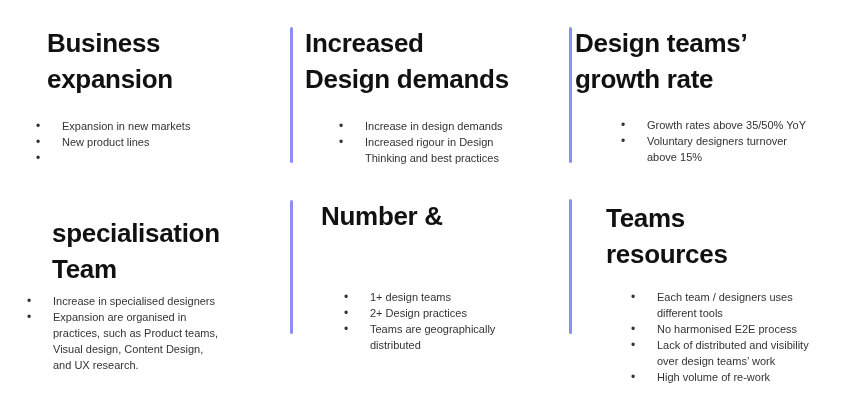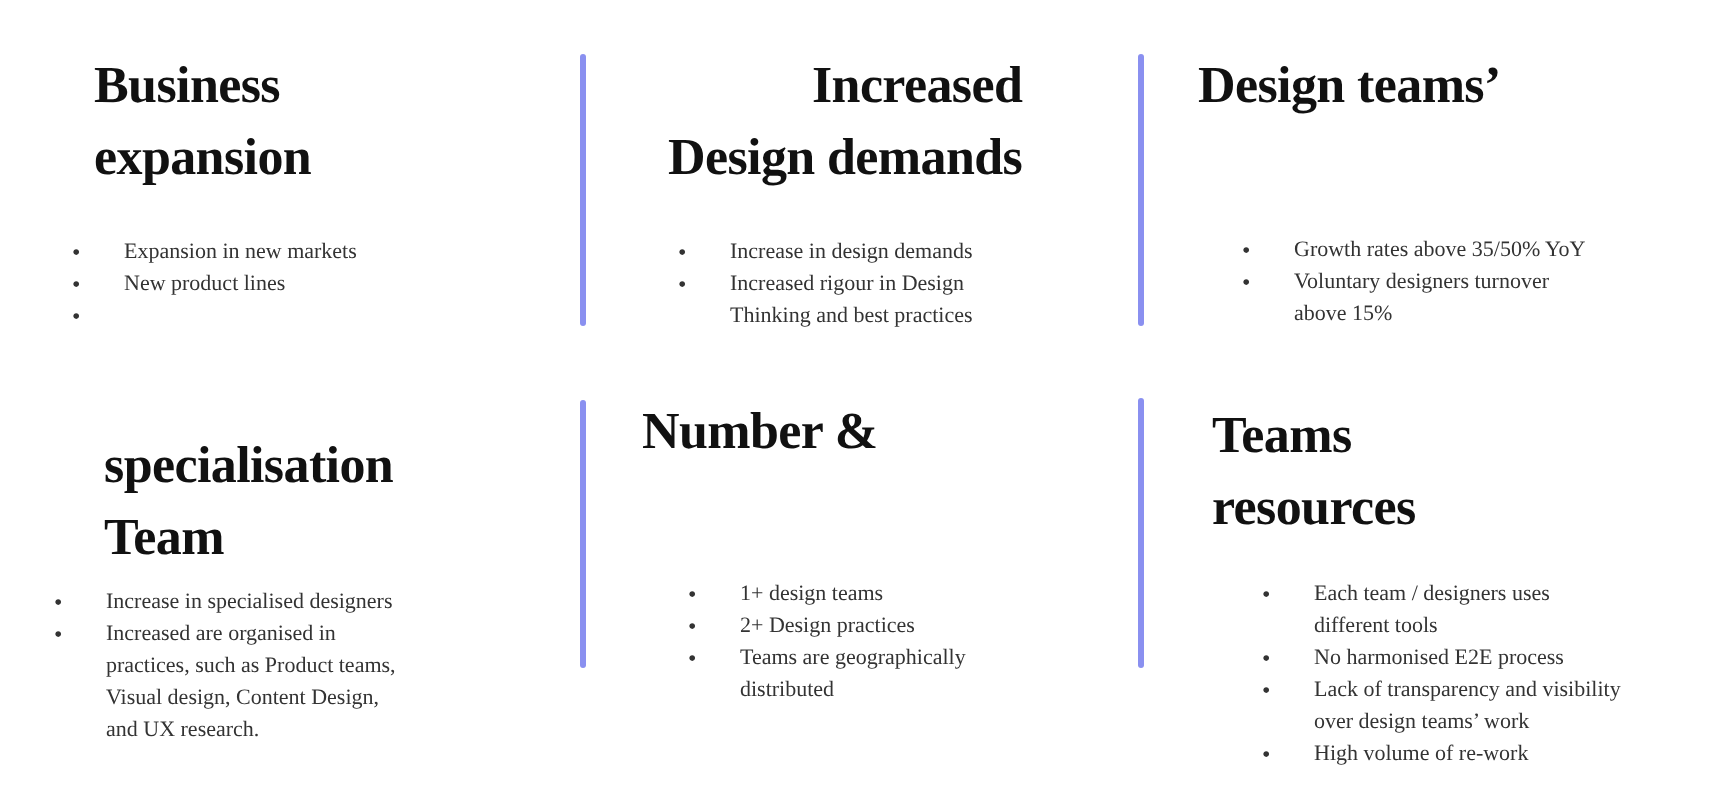--- a/index.html
+++ b/index.html
@@ -12,21 +12,20 @@
   html, body {
     font-family: "Liberation Sans", sans-serif;
     background: var(--bg);
   }
   .page {
     position: relative;
     width: 861px;
     height: 392px;
     background: var(--bg);
     overflow: hidden;
-    font-family: Liberation Serif, serif;
   }
   .section { position: absolute; left: 0; top: 0; width: 861px; height: 402px; pointer-events: none; }
   .section-title {
     position: absolute;
     font-weight: 700;
     font-size: 26px;
     line-height: 36px;
     letter-spacing: -0.3px;
     color: var(--heading);
     white-space: nowrap;
@@ -47,23 +46,23 @@
   .btext div { white-space: nowrap; }
   .divider {
     position: absolute;
     width: 3px;
     border-radius: 2px;
     background: var(--divider);
   }
   
   #s0 .section-title { left: 47px;  top: 25px; }
   #s0 .bullet-list   { left: 36px;  top: 118px; }
-  #s1 .section-title { left: 334px; top: 25px; text-align: right; }
+  #s1 .section-title { left: 305px; top: 25px; }
   #s1 .bullet-list   { left: 339px; top: 118px; }
-  #s2 .section-title { left: 599px; top: 25px; }
+  #s2 .section-title { left: 575px; top: 25px; }
   #s2 .bullet-list   { left: 621px; top: 117px; }
   #s3 .section-title { left: 52px;  top: 215px; }
   #s3 .bullet-list   { left: 27px;  top: 293px; }
   #s4 .section-title { left: 321px; top: 198px; }
   #s4 .bullet-list   { left: 344px; top: 289px; }
   #s5 .section-title { left: 606px; top: 200px; }
   #s5 .bullet-list   { left: 631px; top: 289px; }
   
   #d0 { left: 290px; top: 27px;  height: 136px; }
   #d1 { left: 569px; top: 27px;  height: 136px; }
@@ -122,20 +121,21 @@
             <div>Increased rigour in Design</div>
             <div>Thinking and best practices</div>
           </div>
         </div>
       </div>
   </div>
 
   <div class="section" id="s2">
     <h2 class="section-title">
         <div>Design teams’</div>
+        <div>growth rate</div>
       </h2>
     <div class="bullet-list">
         <div class="bullet">
           <span class="dot">•</span>
           <div class="btext">
             <div>Growth rates above 35/50% YoY</div>
           </div>
         </div>
         <div class="bullet">
           <span class="dot">•</span>
@@ -155,21 +155,21 @@
     <div class="bullet-list">
         <div class="bullet">
           <span class="dot">•</span>
           <div class="btext">
             <div>Increase in specialised designers</div>
           </div>
         </div>
         <div class="bullet">
           <span class="dot">•</span>
           <div class="btext">
-            <div>Increased are organised in</div>
+            <div>Expansion are organised in</div>
             <div>practices, such as Product teams,</div>
             <div>Visual design, Content Design,</div>
             <div>and UX research.</div>
           </div>
         </div>
       </div>
   </div>
 
   <div class="section" id="s4">
     <h2 class="section-title">
@@ -213,21 +213,21 @@
         </div>
         <div class="bullet">
           <span class="dot">•</span>
           <div class="btext">
             <div>No harmonised E2E process</div>
           </div>
         </div>
         <div class="bullet">
           <span class="dot">•</span>
           <div class="btext">
-            <div>Lack of transparency and visibility</div>
+            <div>Lack of distributed and visibility</div>
             <div>over design teams’ work</div>
           </div>
         </div>
         <div class="bullet">
           <span class="dot">•</span>
           <div class="btext">
             <div>High volume of re-work</div>
           </div>
         </div>
       </div>

